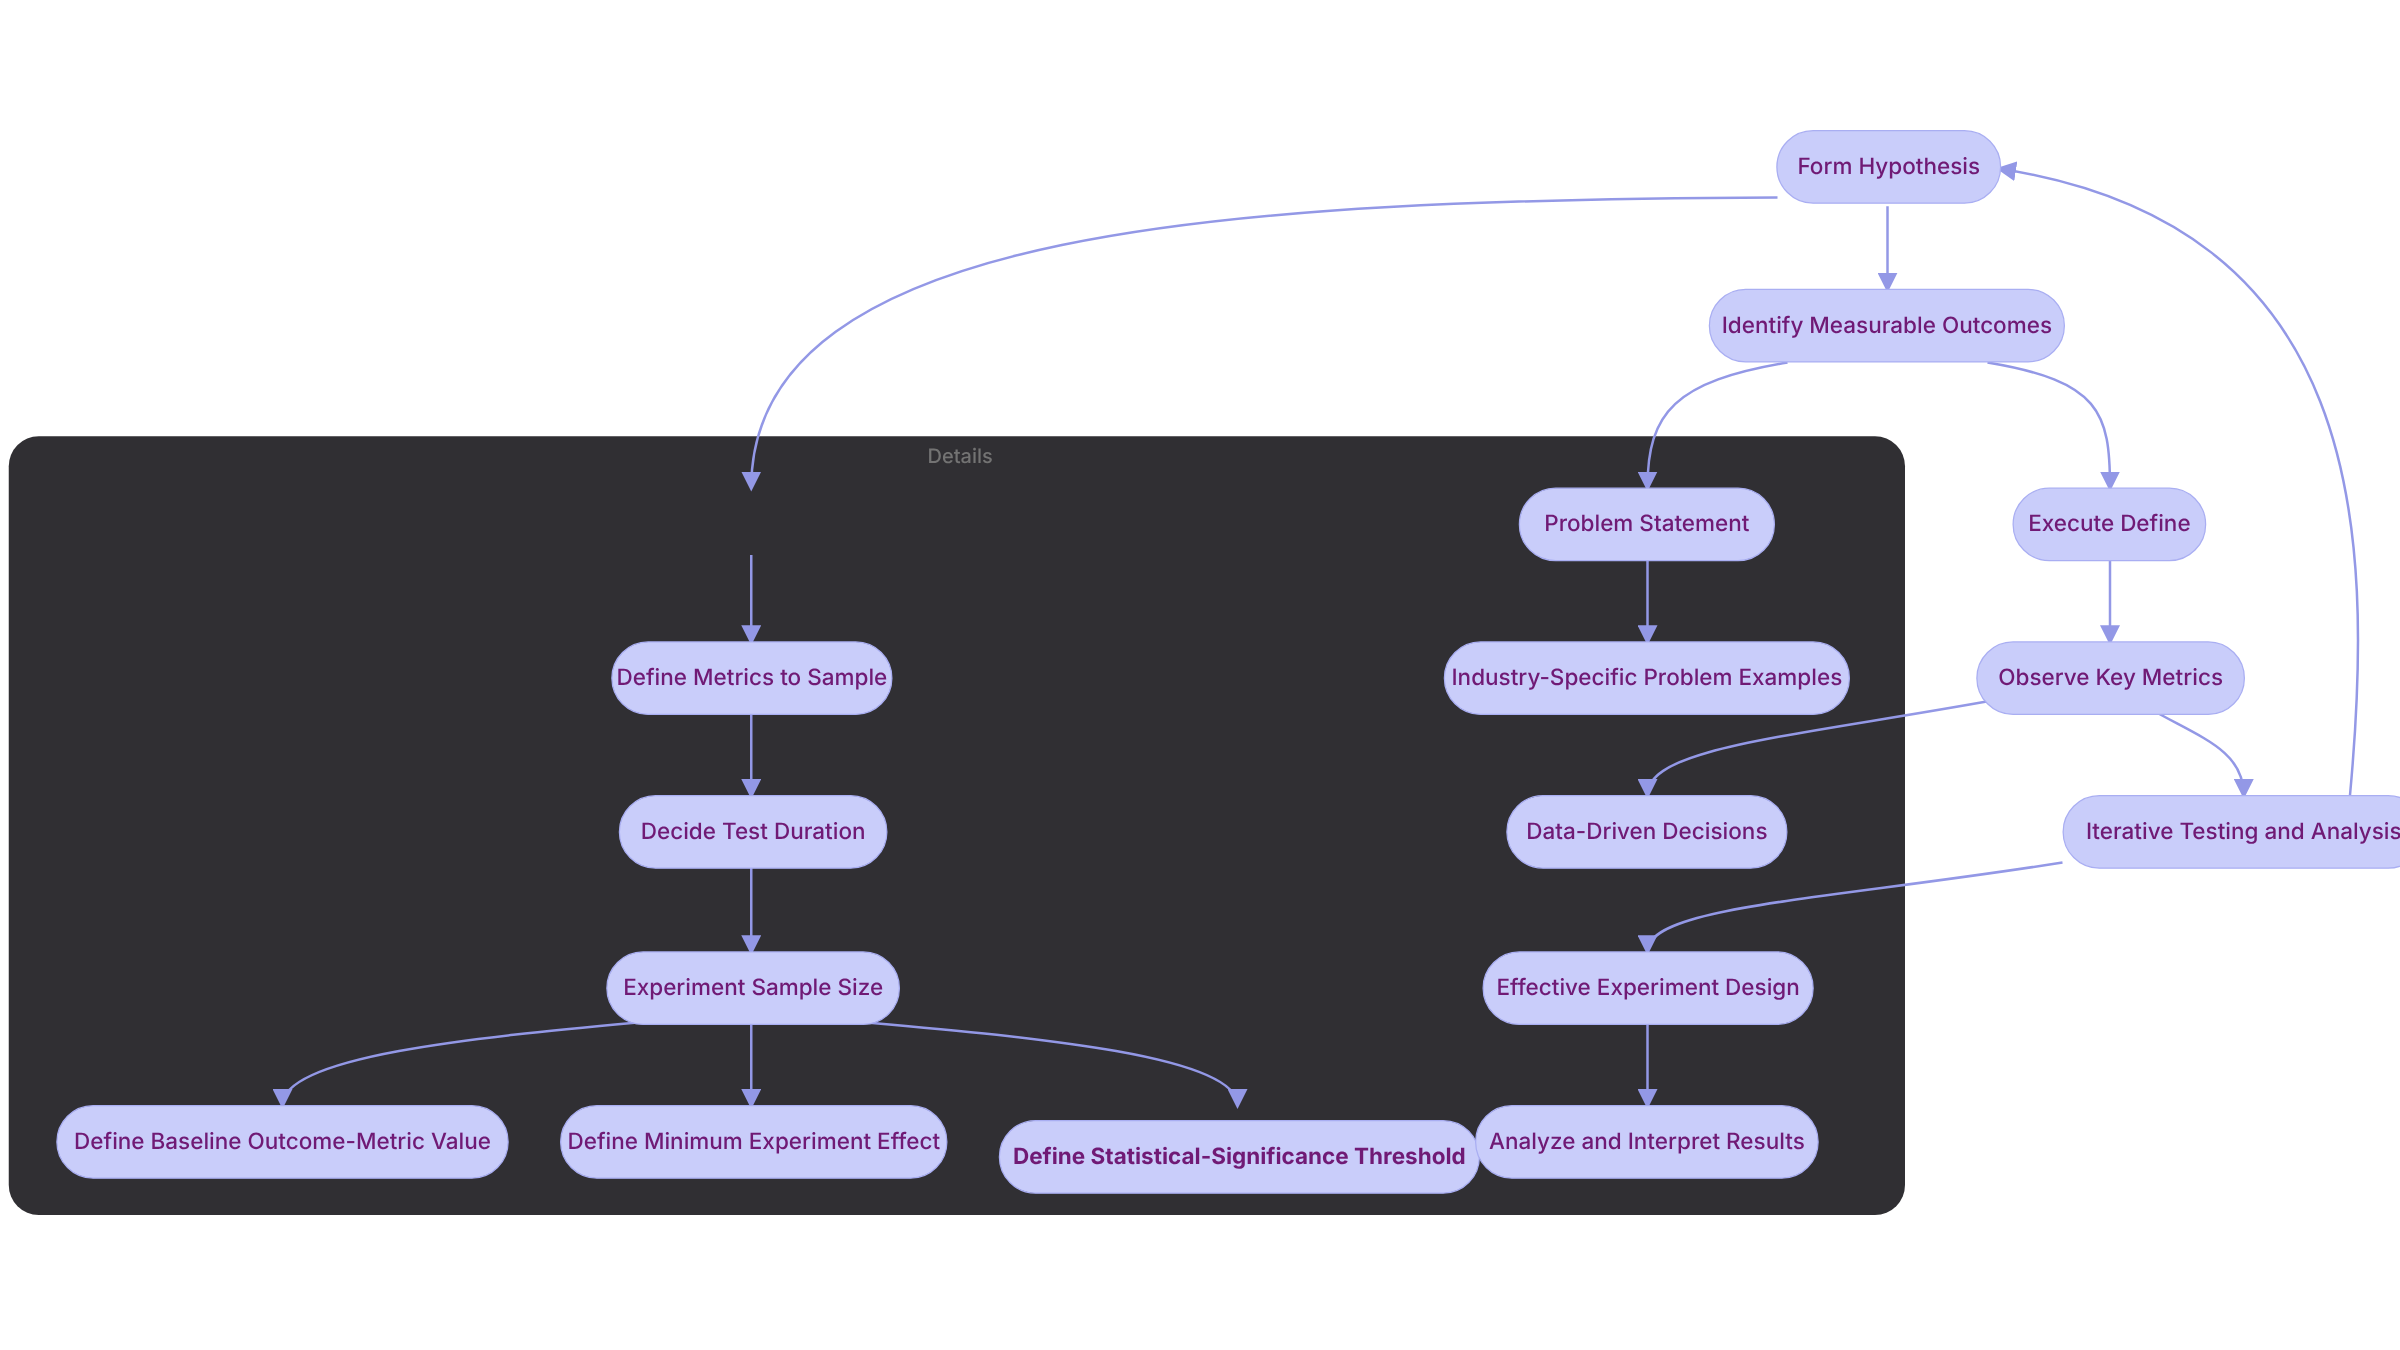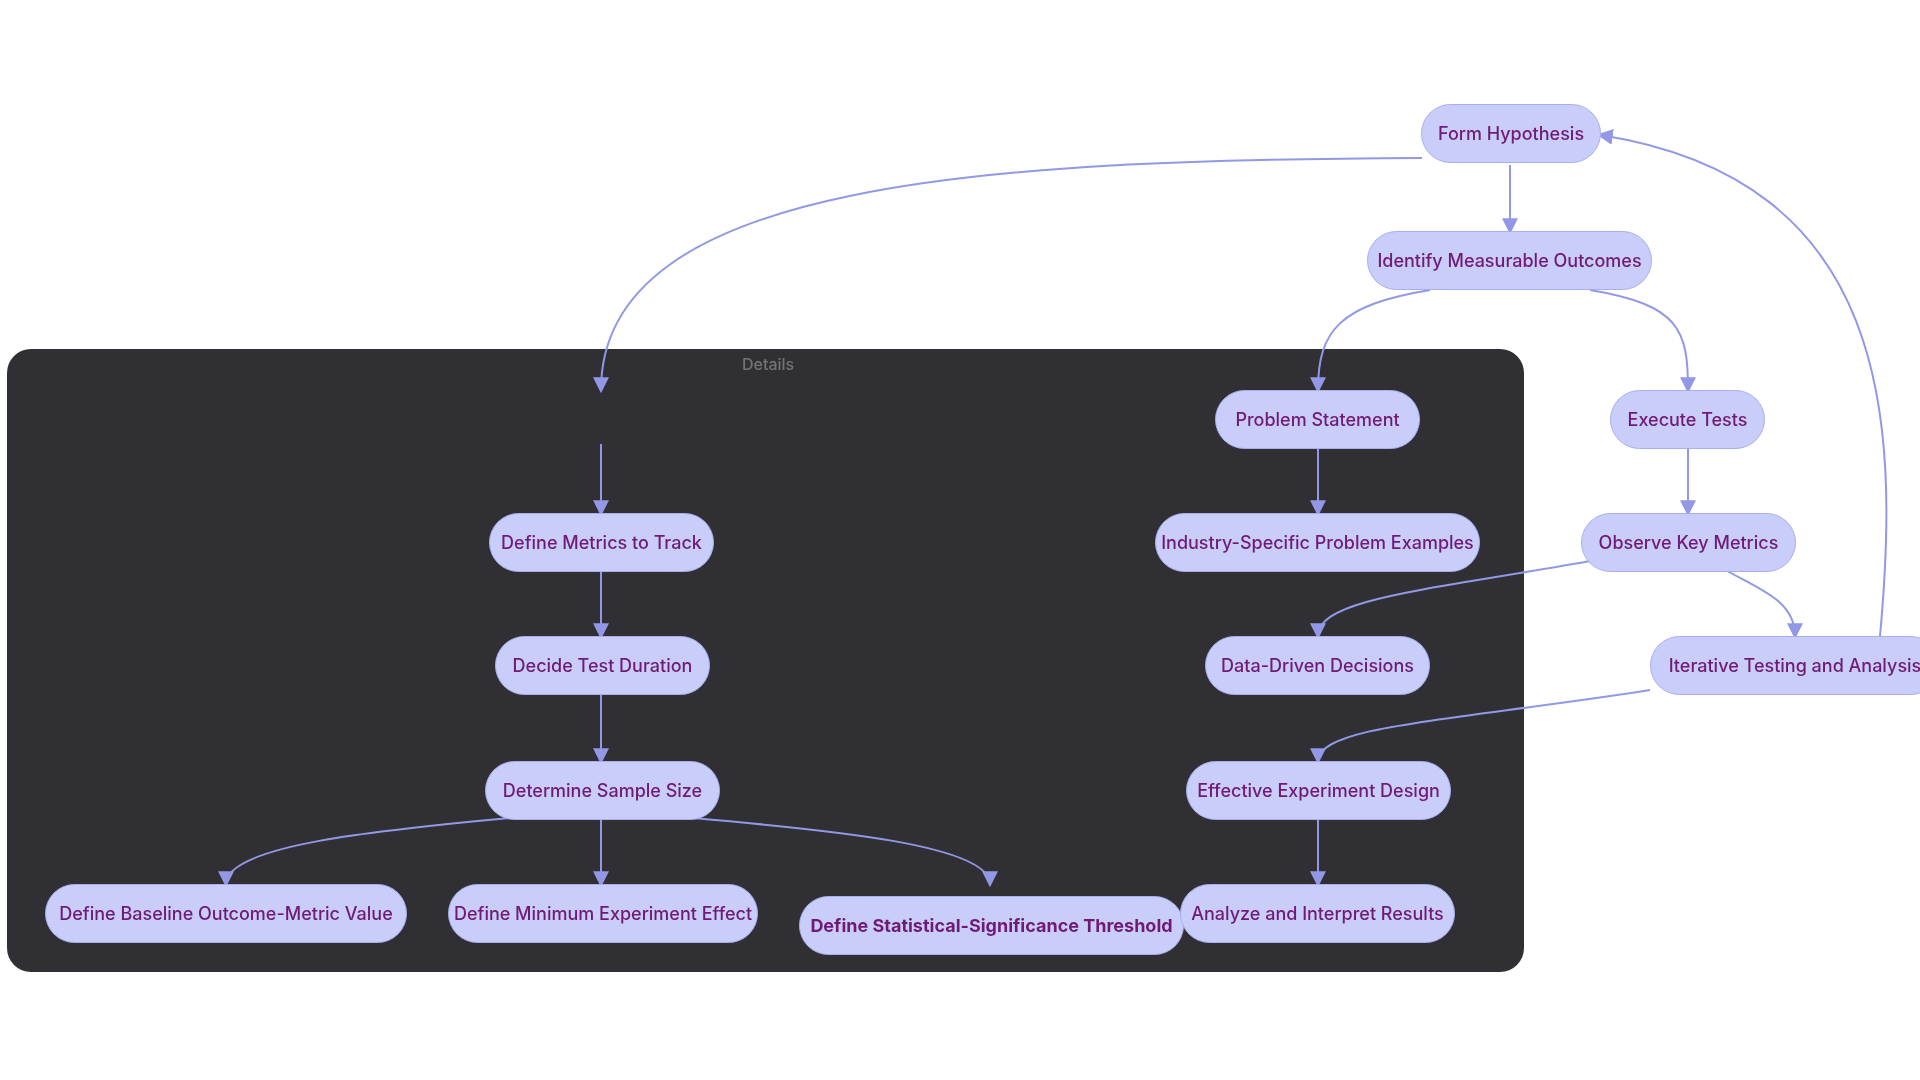--- a/index.html
+++ b/index.html
@@ -99,32 +99,32 @@
       <path d="M 1650 690 C 1460 720, 1318 725, 1318 761" marker-end="url(#arrow)"></path>
 
       <path d="M 1318 816 L 1318 884" marker-end="url(#arrow)"></path>
     </g>
   </svg>
 
   <div class="node" style="left:1421px; top:104px; width:180px;">Form Hypothesis</div>
 
   <div class="node" style="left:1367px; top:231px; width:285px;">Identify Measurable Outcomes</div>
 
-  <div class="node" style="left:1610px; top:390px; width:155px;">Execute Tests</div>
+  <div class="node" style="left:1610px; top:390px; width:155px;">Execute Define</div>
 
   <div class="node" style="left:1581px; top:513px; width:215px;">Observe Key Metrics</div>
 
   <div class="node" style="left:1650px; top:636px; width:290px;">Iterative Testing and Analysis</div>
 
 
-  <div class="node" style="left:489px; top:513px; width:225px;">Define Metrics to Track</div>
+  <div class="node" style="left:489px; top:513px; width:225px;">Define Metrics to Sample</div>
 
   <div class="node" style="left:495px; top:636px; width:215px;">Decide Test Duration</div>
 
-  <div class="node" style="left:485px; top:761px; width:235px;">Determine Sample Size</div>
+  <div class="node" style="left:485px; top:761px; width:235px;">Experiment Sample Size</div>
 
   <div class="node" style="left:45px;  top:884px; width:362px;">Define Baseline Outcome-Metric Value</div>
 
   <div class="node" style="left:448px; top:884px; width:310px;">Define Minimum Experiment Effect</div>
 
   <div class="node" style="left:799px; top:896px; width:385px;font-weight:bold;">Define Statistical-Significance Threshold</div>
 
   <div class="node" style="left:1215px; top:390px; width:205px;">Problem Statement</div>
 
   <div class="node" style="left:1155px; top:513px; width:325px;">Industry-Specific Problem Examples</div>

